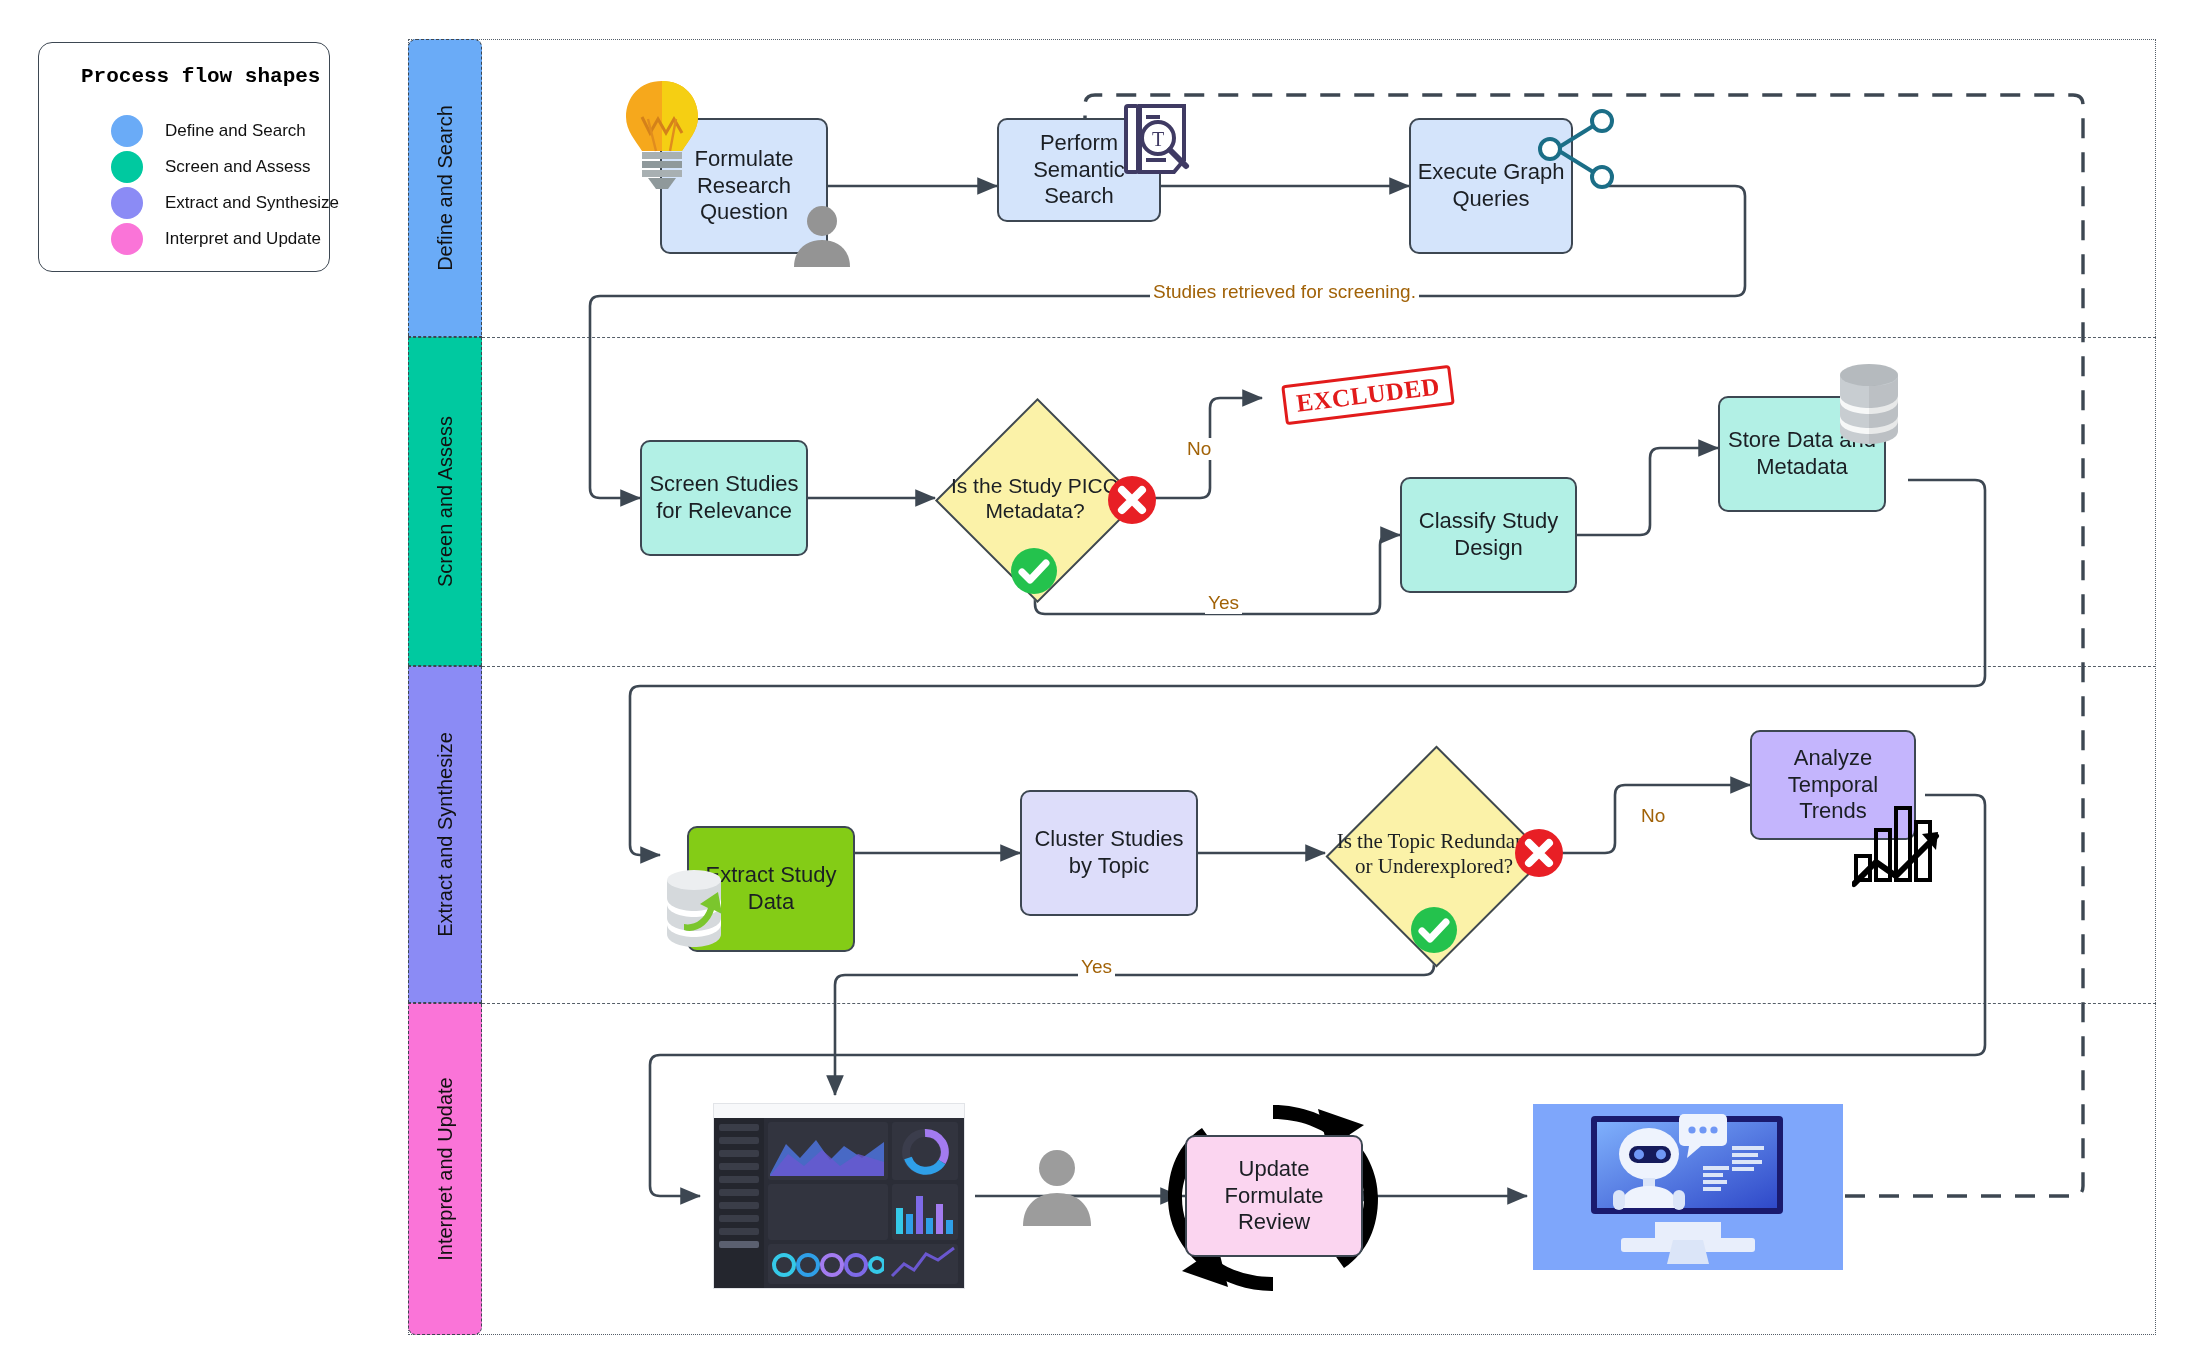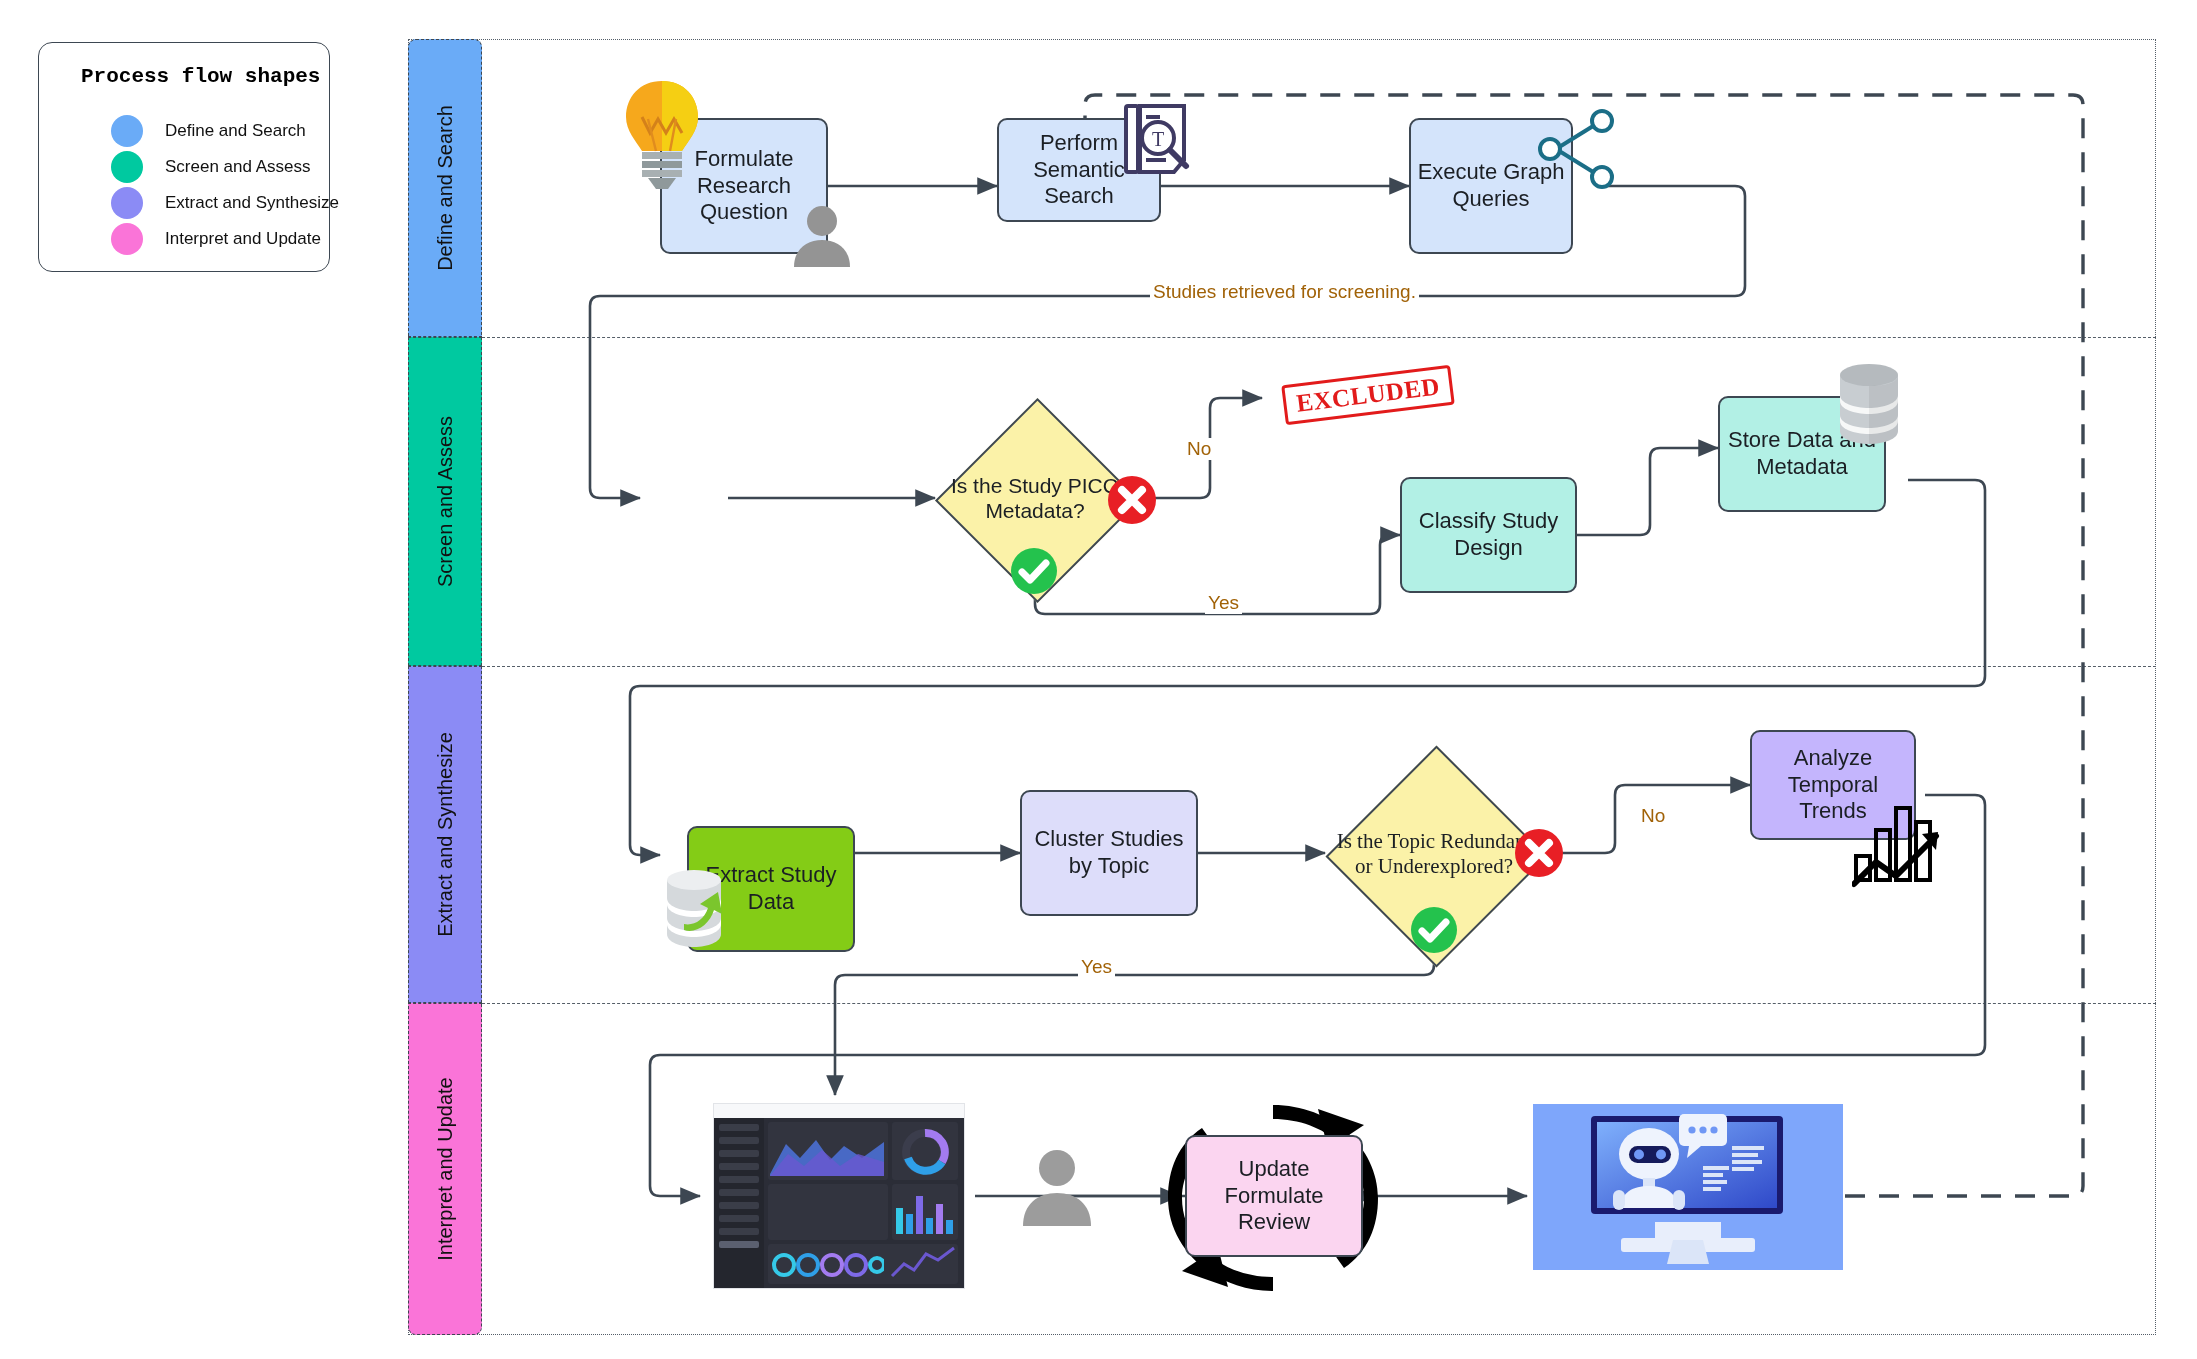--- a/index.html
+++ b/index.html
@@ -208,20 +208,23 @@
   <svg style="position:absolute;left:1534px;top:106px;width:86px;height:86px;" viewBox="0 0 86 86">
     <line x1="22" y1="43" x2="64" y2="17" stroke="#1b6e87" stroke-width="4"></line>
     <line x1="22" y1="43" x2="64" y2="69" stroke="#1b6e87" stroke-width="4"></line>
     <circle cx="16" cy="43" r="10" fill="#fff" stroke="#1b6e87" stroke-width="4"></circle>
     <circle cx="68" cy="15" r="10" fill="#fff" stroke="#1b6e87" stroke-width="4"></circle>
     <circle cx="68" cy="71" r="10" fill="#fff" stroke="#1b6e87" stroke-width="4"></circle>
   </svg>
 
   <span class="elabel" style="left:1150px;top:281px">Studies retrieved for screening.</span>
 
+  <div class="node" style="left:640px;top:440px;width:168px;height:116px;background:#b2f0e5;">
+    <span>Screen Studies for Relevance</span>
+  </div>
 
   <div class="diamond" style="left:935px;top:398px;width:200px;height:200px;">
     <div class="dshape" style="width:141px;height:141px;left:29.5px;top:29.5px;"></div>
     <div class="dtext">
         <span>Is the Study PICO Metadata?</span>
       </div>
   </div>
 
   <svg style="position:absolute;left:1105px;top:473px;width:54px;height:54px;" viewBox="0 0 54 54">
     <circle cx="27" cy="27" r="24" fill="#e81f25"></circle>

